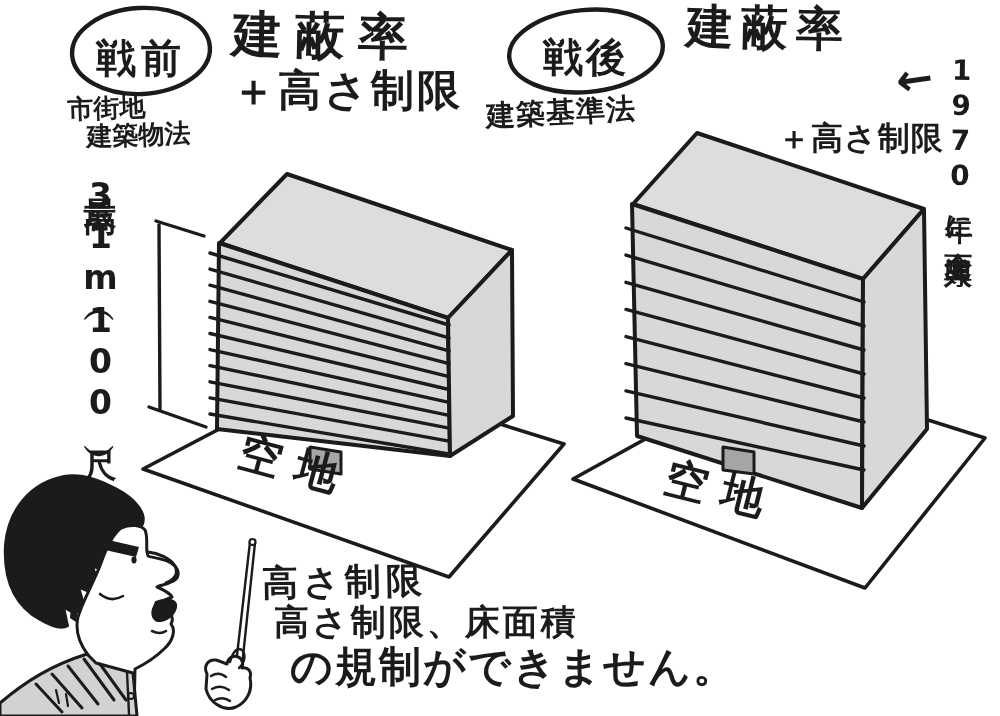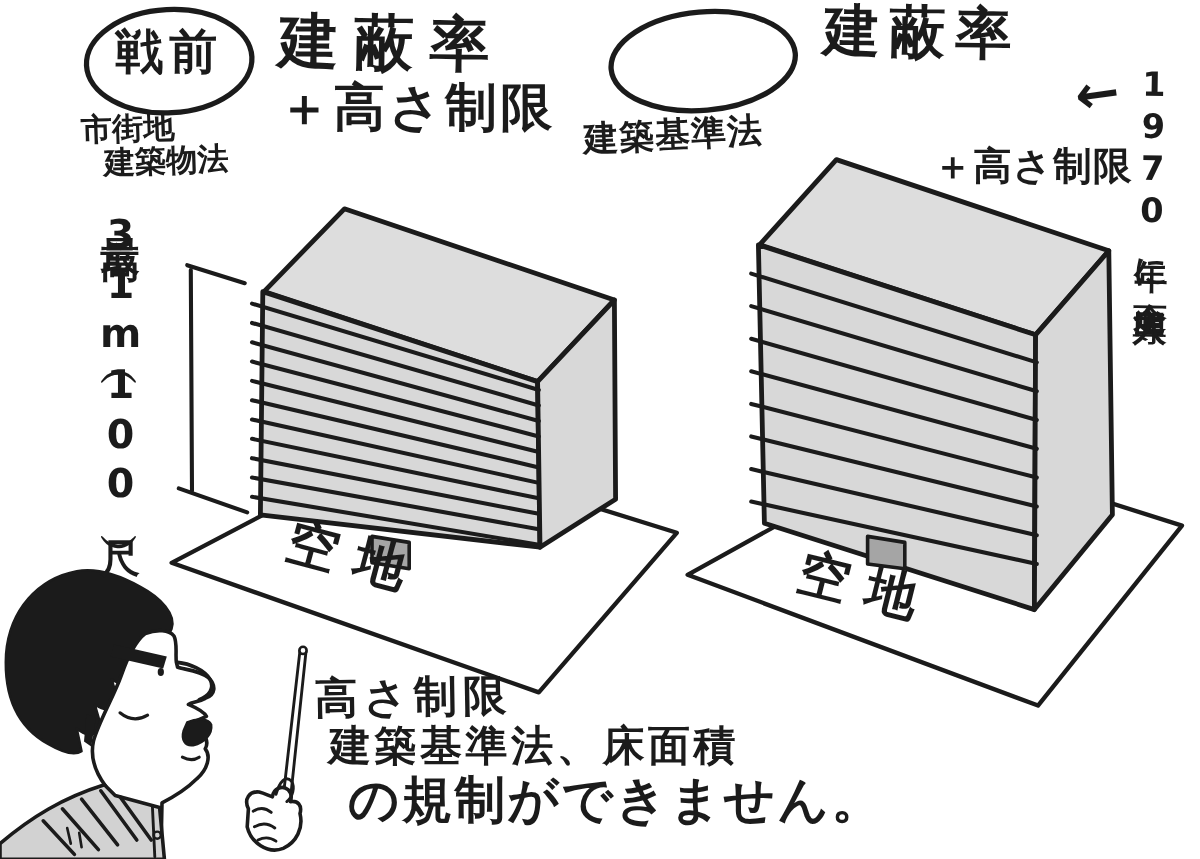--- a/index.html
+++ b/index.html
@@ -4,21 +4,21 @@
 <style>
   html,body{margin:0;padding:0;background:#fff;}
   #canvas{
     position:relative;width:1000px;height:716px;background:#fff;overflow:hidden;
     font-family:"DejaVu Sans",sans-serif;color:#1b1b1b;
   }
   svg{position:absolute;left:0;top:0;}
   .t{position:absolute;font-weight:700;color:#1b1b1b;white-space:nowrap;line-height:1.06;}
   .badge{
     position:absolute;border:4px solid #1b1b1b;border-radius:50%;
-    display:flex;align-items:flex-start;justify-content:center;
+    display:flex;align-items:flex-end;justify-content:center;
     font-weight:700;color:#1b1b1b;
   }
   .vtext{
     writing-mode:vertical-rl;text-orientation:upright;
     letter-spacing:2px;
   }
   .ln{display:block;}
 </style>
 </head>
 <body>
@@ -129,26 +129,29 @@
   </div>
   <div class="t" style="left:68px;top:94px;font-size:26px;transform:rotate(-2deg);">
     <span class="ln">市街地</span>
     <span class="ln" style="margin-left:18px;">建築物法</span>
   </div>
   <div class="t" style="left:232px;top:10px;font-size:50px;letter-spacing:13px;transform:rotate(1deg);">建蔽率</div>
   <div class="t" style="left:232px;top:68px;font-size:43px;letter-spacing:3px;">＋高さ制限</div>
   <div class="t vtext" style="left:82px;top:172px;height:310px;font-size:33px;">最高31m（100尺）</div>
   <div class="t" style="left:238px;top:443px;font-size:43px;letter-spacing:15px;transform:rotate(15deg);">空地</div>
 
+  <div class="badge" style="left:534px;top:17px;width:104px;height:68px;font-size:40px;letter-spacing:3px;border:none;">
+    <span>戦後</span>
+  </div>
   <div class="t" style="left:486px;top:97px;font-size:29px;letter-spacing:1px;transform:rotate(-3deg);">建築基準法</div>
   <div class="t" style="left:686px;top:3px;font-size:47px;letter-spacing:8px;transform:rotate(1deg);">建蔽率</div>
   <div class="t" style="left:778px;top:122px;font-size:32px;letter-spacing:1px;">＋高さ制限</div>
   <div class="t" style="left:896px;top:56px;font-size:44px;transform:rotate(-8deg);">←</div>
   <div class="t vtext" style="left:944px;top:54px;height:320px;font-size:28px;transform:rotate(1deg);">1970年に全面導入</div>
   <div class="t" style="left:664px;top:468px;font-size:43px;letter-spacing:15px;transform:rotate(14deg);">空地</div>
 
   <div>
     <div class="t" style="left:262px;top:563px;font-size:36px;letter-spacing:5px;transform:rotate(-1deg);">高さ制限</div>
-    <div class="t" style="left:274px;top:604px;font-size:35px;letter-spacing:3px;">建築基準法、床面積</div>
+    <div class="t" style="left:274px;top:604px;font-size:35px;letter-spacing:3px;">高さ制限、床面積</div>
     <div class="t" style="left:290px;top:645px;font-size:42px;letter-spacing:2px;">の規制ができません。</div>
   </div>
 
 </div>
 
 </body></html>

